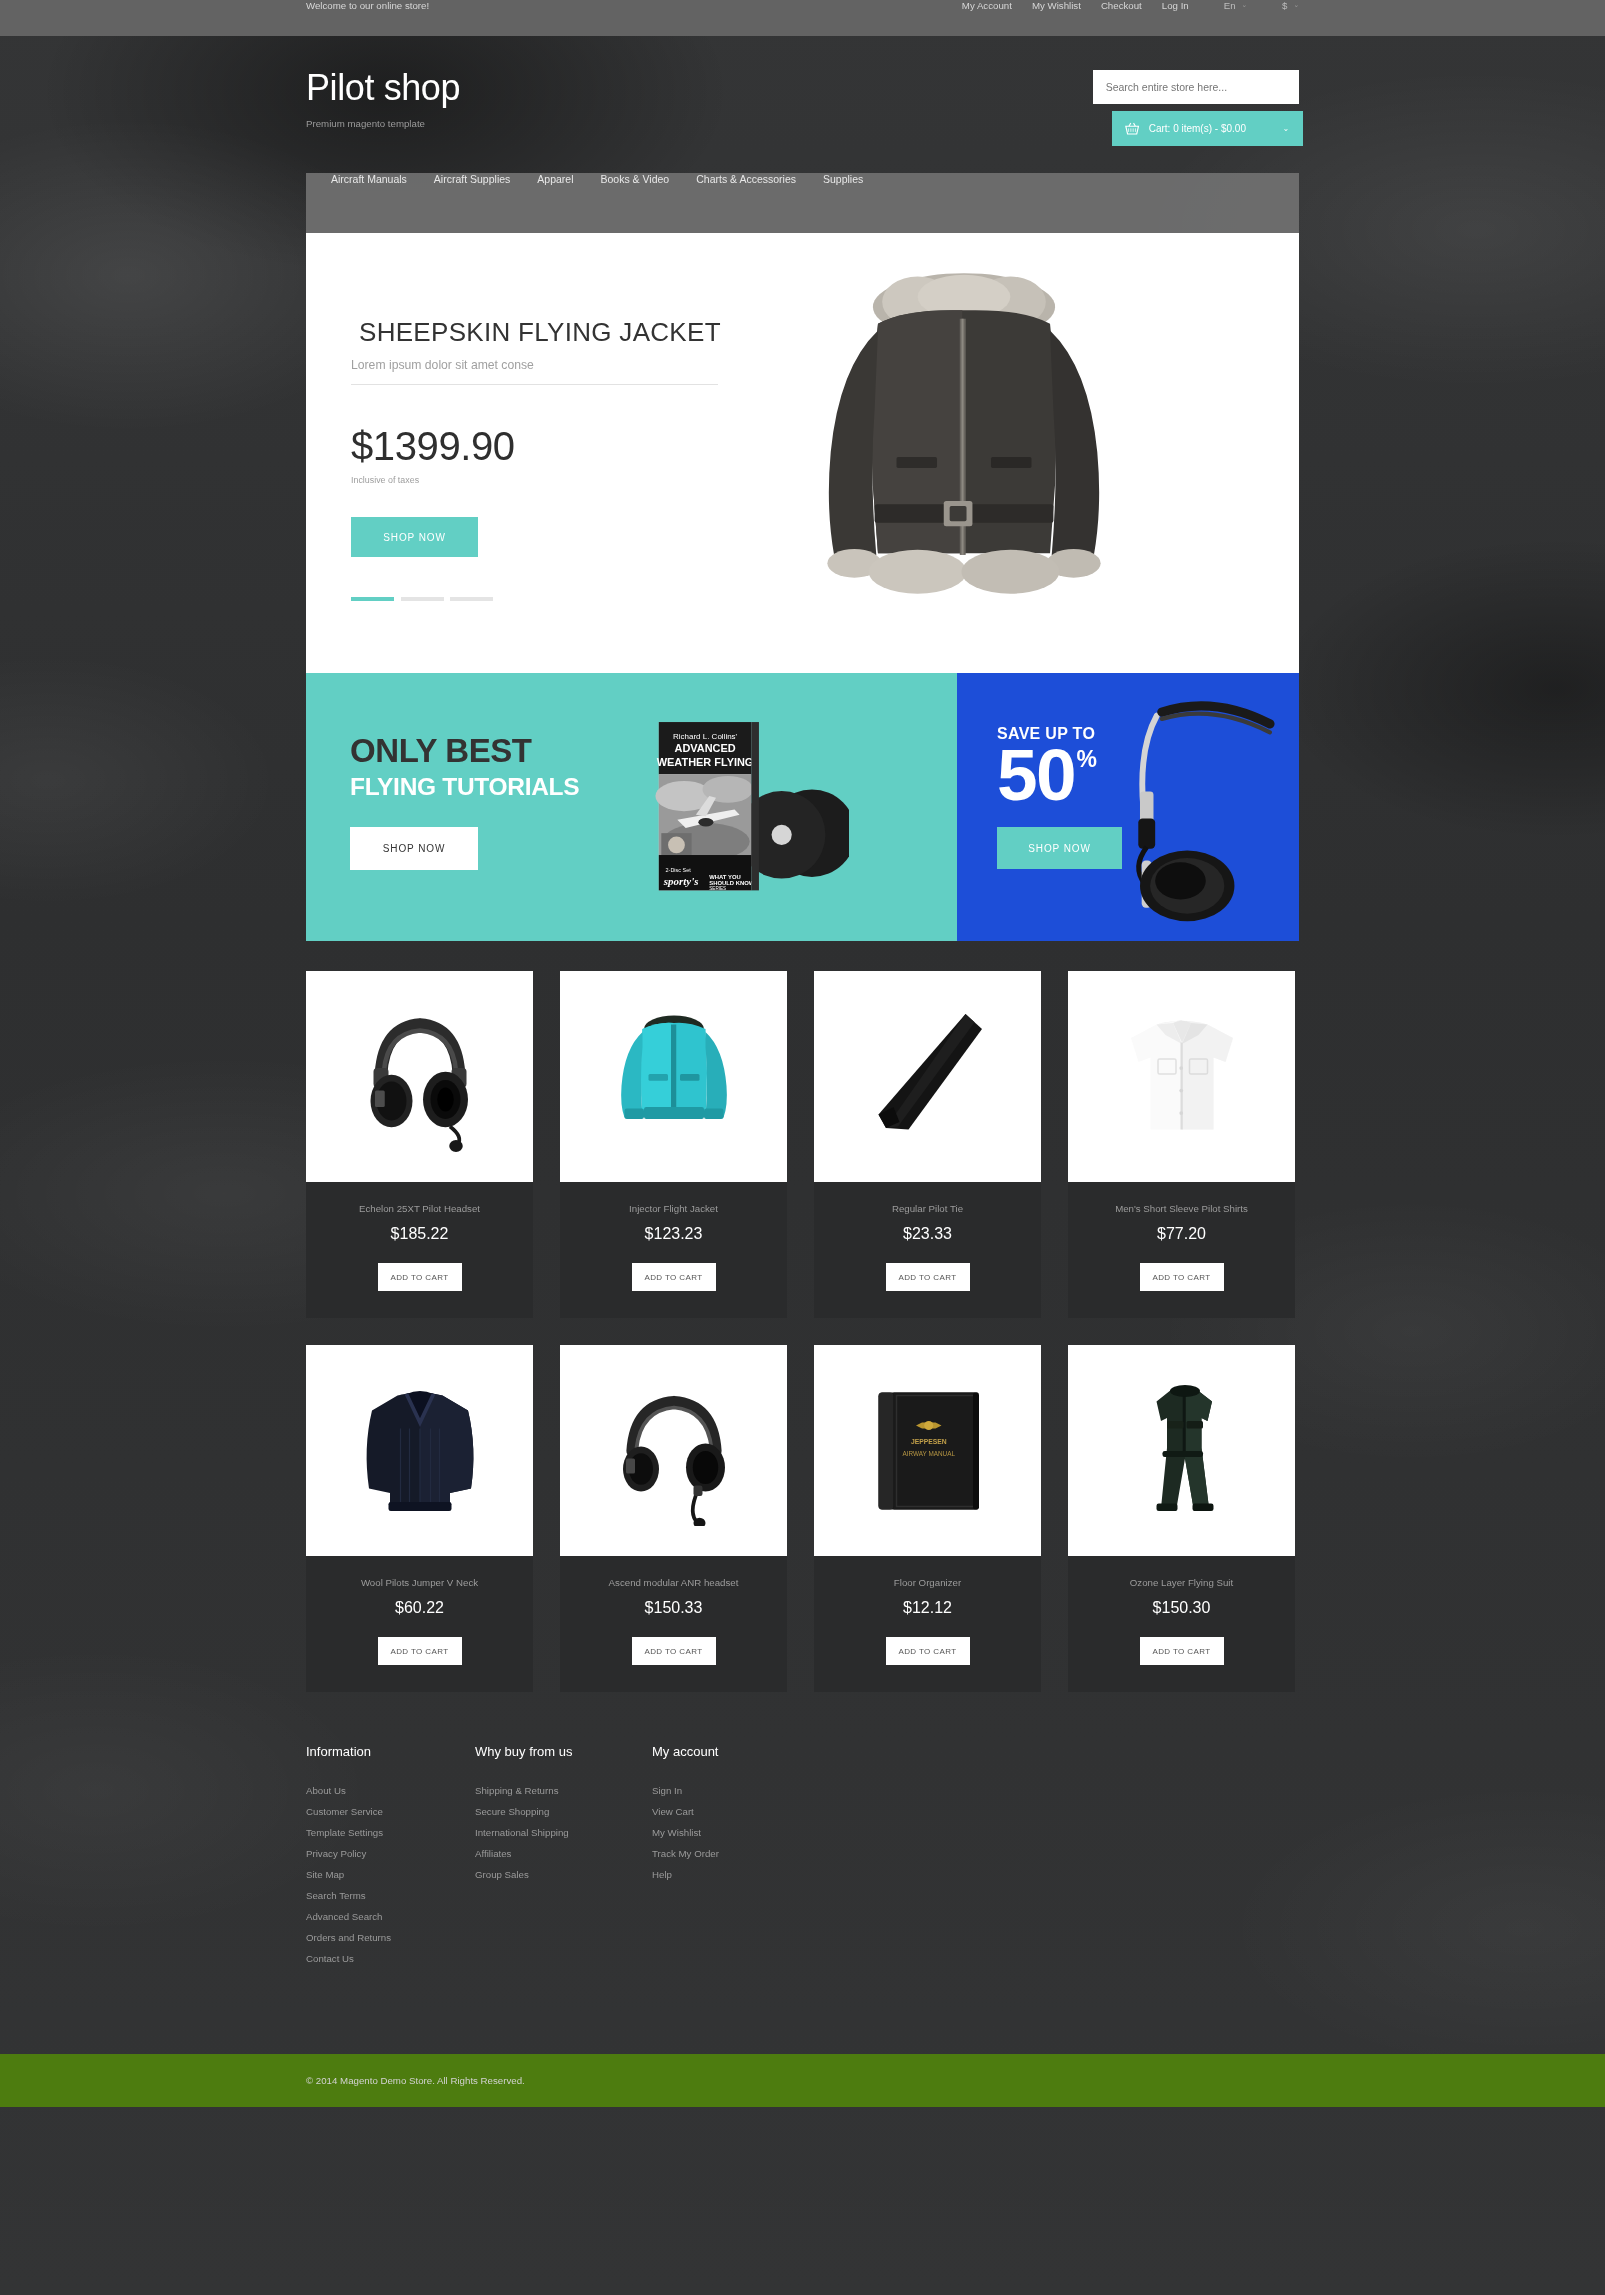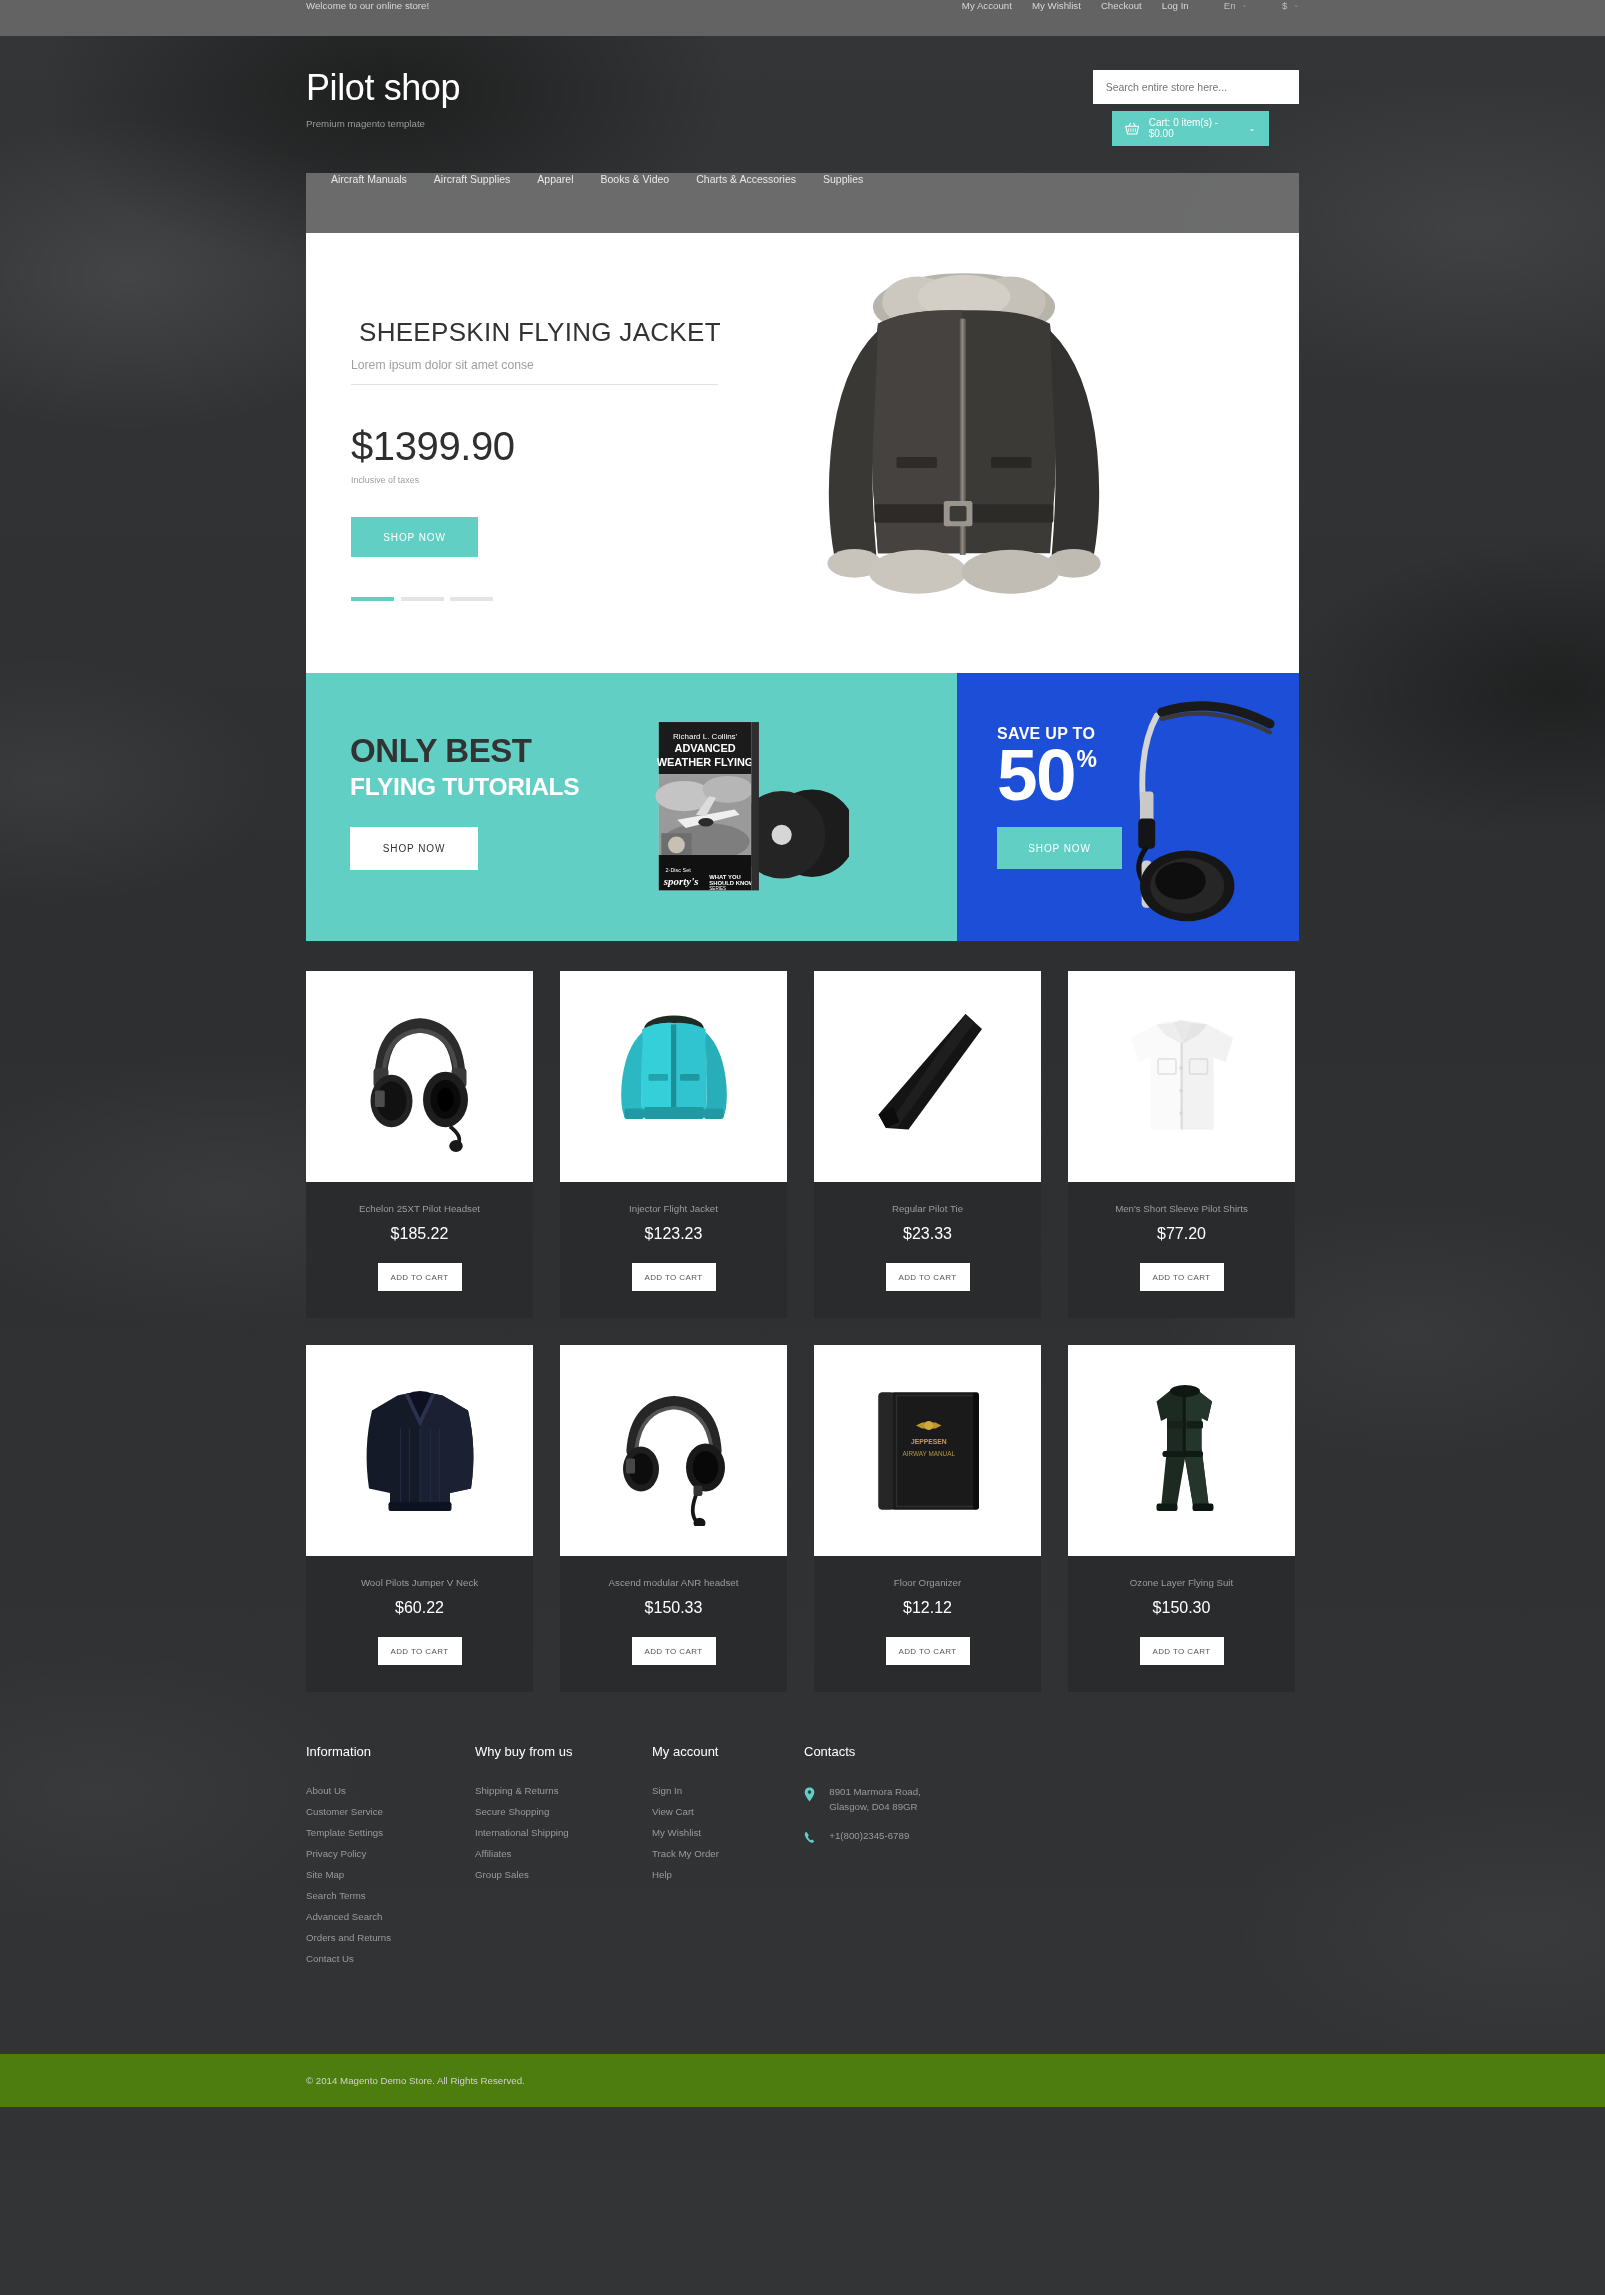--- a/index.html
+++ b/index.html
@@ -91,21 +91,21 @@
     border: none;
     padding: 0 12.7px;
     font-size: 10.5px;
     color: #6d6d6d;
     font-family: "Liberation Sans", sans-serif;
     display: block;
   }
   .cart-btn {
     margin-top: 6.7px;
     margin-left: 18.6px;
-    width: 157px;
+    width: 191px;
     height: 35px;
     background: #62cfc4;
     display: flex;
     align-items: center;
     gap: 9.3px;
     padding: 0 13.5px;
     cursor: pointer;
     border: none;
   }
   .cart-icon { width: 14.3px; height: 12.7px; flex: none; }
@@ -734,40 +734,20 @@
 
     <div class="fcol-3">
       <div class="fcol-head">My account</div>
       <a class="flink" href="#">Sign In</a>
       <a class="flink" href="#">View Cart</a>
       <a class="flink" href="#">My Wishlist</a>
       <a class="flink" href="#">Track My Order</a>
       <a class="flink" href="#">Help</a>
     </div>
 
-    <div class="fcol-4">
-      <div class="fcol-head">Contacts</div>
-      <div class="contact-row">
-        <svg class="contact-ico" viewBox="0 0 14 19">
-          <path d="M7 0.6 C3.5 0.6 0.9 3.2 0.9 6.6 C0.9 11 7 18.4 7 18.4 C7 18.4 13.1 11 13.1 6.6 C13.1 3.2 10.5 0.6 7 0.6 Z" fill="#62cfc4"></path>
-          <circle cx="7" cy="6.5" r="2.3" fill="#3d3e3f"></circle>
-        </svg>
-        <div class="contact-txt">
-          <span>8901 Marmora Road,</span><br>
-          <span>Glasgow, D04 89GR</span>
-        </div>
-      </div>
-      <div class="contact-row">
-        <svg class="contact-ico" viewBox="0 0 14 16">
-          <path d="M3.2 1 C1.6 1.6 0.6 3.4 1.2 5.6 C2.1 9.2 5.2 13 8.6 14.6 C10.6 15.5 12.4 14.6 13 13
-                   L10.6 10.8 L8.6 11.8 C7.2 10.9 5.4 8.8 4.8 7.2 L6.2 5.6 Z" fill="#62cfc4"></path>
-        </svg>
-        <div class="contact-txt">+1(800)2345-6789</div>
-      </div>
-    </div>
   </div>
 
   <div class="copybar">
     <span class="copytext">© 2014 Magento Demo Store. All Rights Reserved.</span>
   </div>
 
 </div>
 
 
 </body></html>

